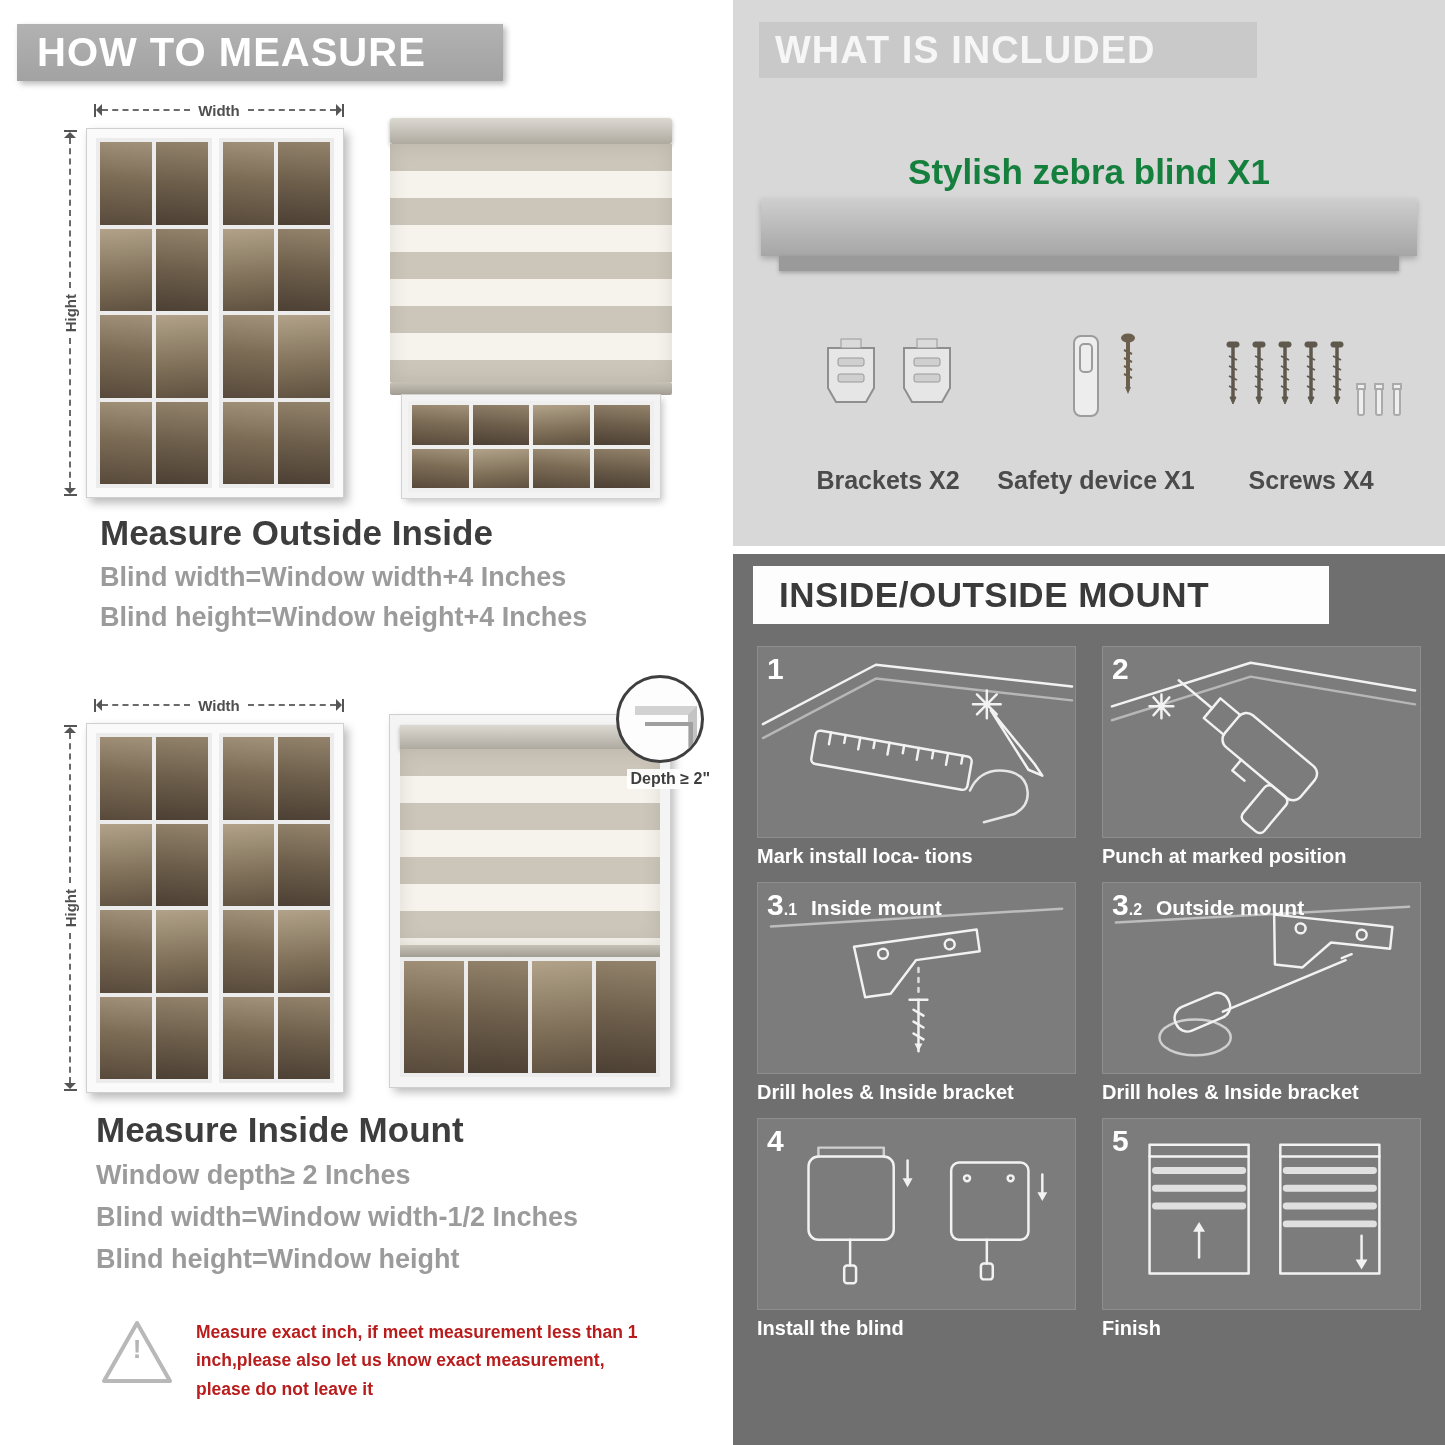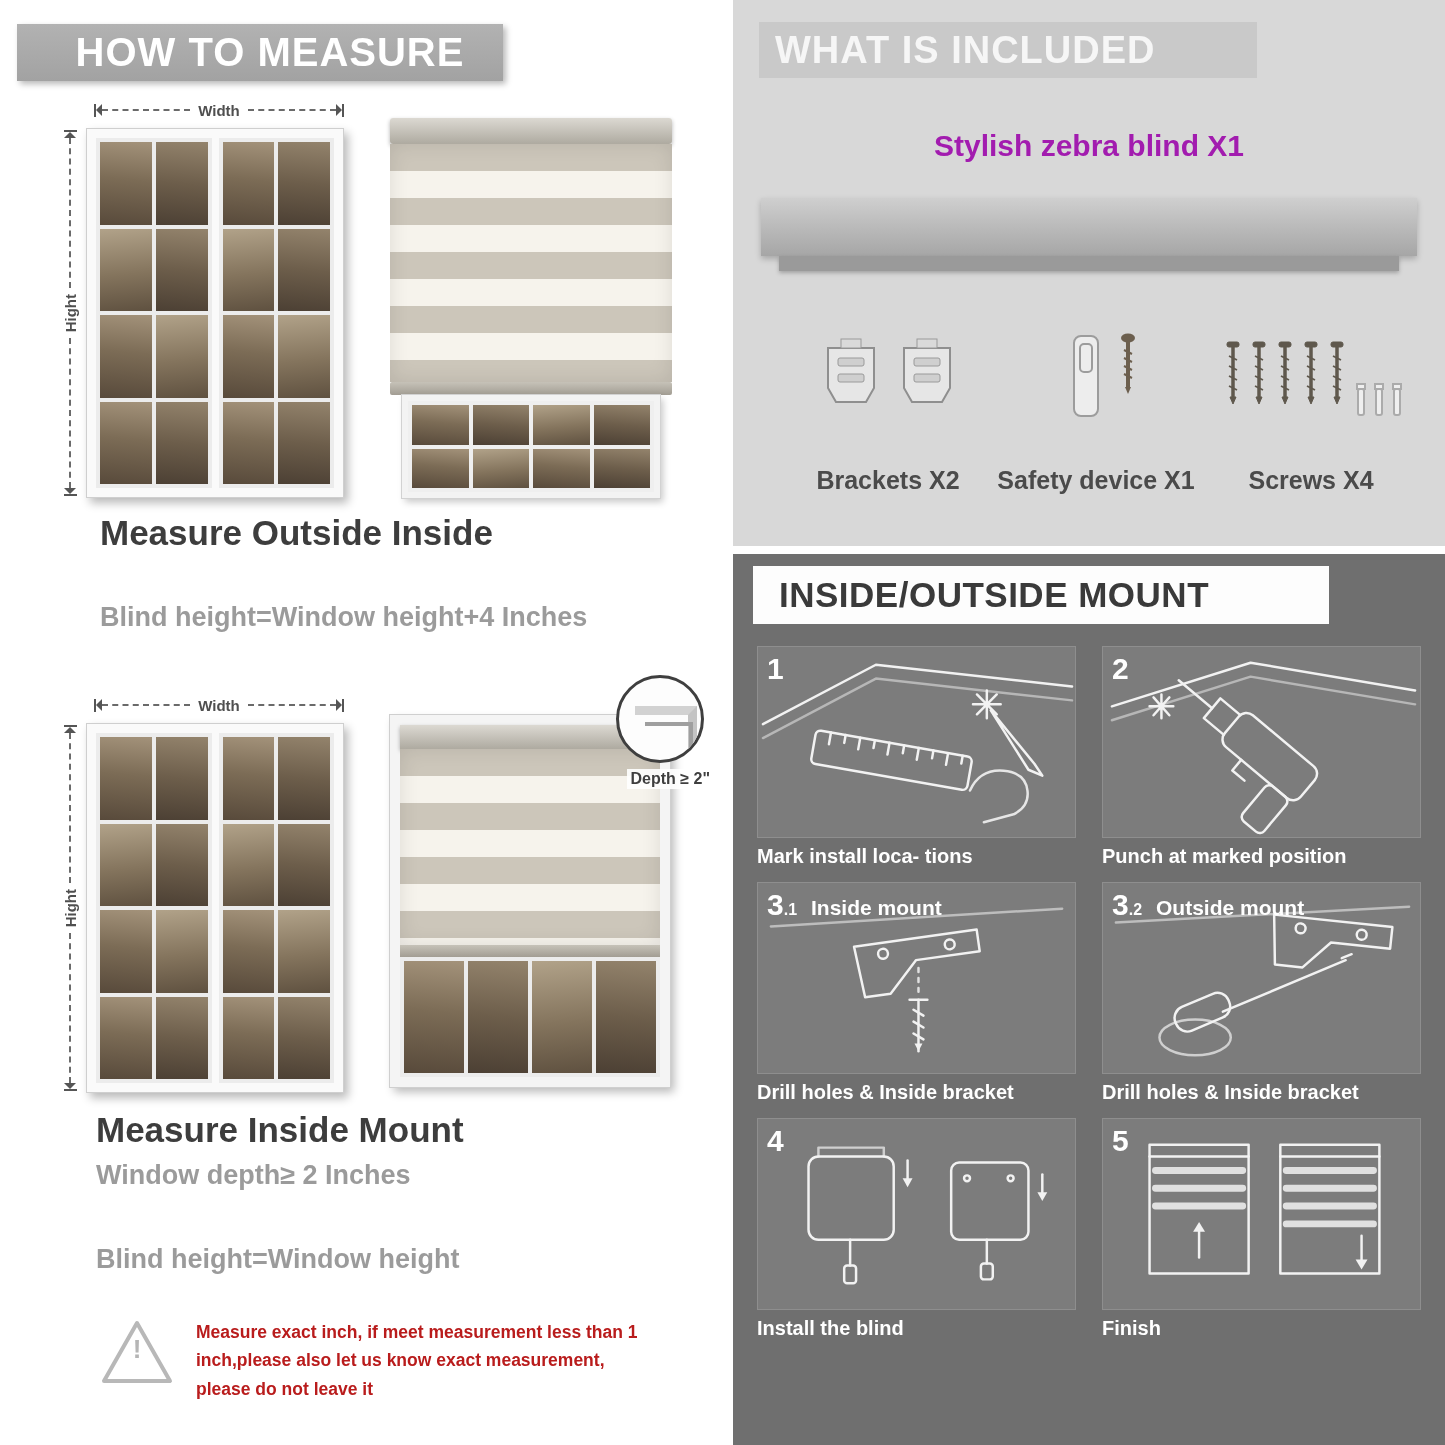--- a/index.html
+++ b/index.html
@@ -1,19 +1,19 @@
 <!DOCTYPE html>
 <html><head>
 <meta charset="utf-8">
 <style>
   * { box-sizing: border-box; margin: 0; padding: 0; }
   body { background: #fff; }
   #canvas { position: relative; width: 1445px; height: 1445px; background: #fff;
             font-family: "Liberation Sans", sans-serif; overflow: hidden; }
-  .abs { position: absolute; justify-content: center; }
+  .abs { position: absolute; }
 
   
   .l-header { left: 17px; top: 24px; width: 486px; height: 57px;
     background: linear-gradient(#b2b2b2, #a2a2a2); color: #fff; font-weight: bold;
     font-size: 40px; display: flex; align-items: center; padding-left: 20px;
     letter-spacing: 1px; box-shadow: 3px 3px 6px rgba(0,0,0,.28); }
 
   .sec { position: absolute; }
   .winfig { position: absolute; left: 0; top: 0; width: 290px; height: 400px; }
 
@@ -81,22 +81,22 @@
   .note-tri { position: relative; width: 74px; height: 70px; flex: 0 0 74px; }
   .note-mark { position: absolute; left: 0; top: 16px; width: 74px; text-align: center;
     font-size: 26px; font-weight: bold; color: #b5b5b5; }
   .note-text { font-size: 17.5px; font-weight: bold; color: #b91c1c; line-height: 1.62; width: 446px; }
 
   
   .inc { left: 733px; top: 0; width: 712px; height: 546px; background: #d8d8d8; }
   .inc-banner { position: absolute; left: 26px; top: 22px; width: 498px; height: 56px;
     background: #c9c9c9; color: #f6f6f6; font-size: 38px; font-weight: bold;
     display: flex; align-items: center; padding-left: 16px; letter-spacing: 1px; }
-  .product { position: absolute; left: 0; top: 129px; width: 100%; text-align: center;
-    font-size: 30px; font-weight: bold; color: #a21caf; }
+  .product { position: absolute; left: 0; top: 152px; width: 100%; text-align: center;
+    font-size: 35px; font-weight: bold; color: #15803d; }
   .rail-top { position: absolute; left: 28px; top: 198px; width: 656px; height: 58px;
     background: linear-gradient(180deg, #cfcfcf 0%, #bcbcbc 45%, #a6a6a6 100%);
     box-shadow: 0 3px 6px rgba(0,0,0,.22); }
   .rail-lip { position: absolute; left: 46px; top: 256px; width: 620px; height: 15px;
     background: #9a9a9a; box-shadow: 0 2px 4px rgba(0,0,0,.25); }
   .inc-icons { position: absolute; display: flex; align-items: flex-start; justify-content: center; }
   .inc-label { position: absolute; top: 466px; font-size: 25px; font-weight: bold;
     color: #4b4b4b; text-align: center; white-space: nowrap; }
 
   
@@ -181,20 +181,21 @@
           <div class="pane"></div>
         <div class="pane"></div>
           <div class="pane"></div>
           <div class="pane"></div>
           <div class="pane"></div>
       </div>
     </div>
   </div>
 
   <div class="sec-title" style="left:100px; top:513px;">Measure Outside Inside</div>
+  <div class="sec-line" style="left:100px; top:562px;">Blind width=Window width+4 Inches</div>
   <div class="sec-line" style="left:100px; top:602px;">Blind height=Window height+4 Inches</div>
 
   <div class="sec" style="left:60px; top:695px; width:620px; height:402px;">
     <div class="winfig">
       <div class="h-arrow">
         <span class="tick"></span>
           <span class="hd l"></span>
           <span class="ln"></span>
         <span class="lbl">Width</span>
         <span class="ln"></span>
@@ -248,20 +249,21 @@
       <div class="callout-circle">
         <div class="callout-corner"></div>
         <div class="callout-corner2"></div>
       </div>
       <div class="callout-label">Depth ≥ 2"</div>
     </div>
   </div>
 
   <div class="sec-title" style="left:96px; top:1110px;">Measure Inside Mount</div>
   <div class="sec-line" style="left:96px; top:1160px;">Window depth≥ 2 Inches</div>
+  <div class="sec-line" style="left:96px; top:1202px;">Blind width=Window width-1/2 Inches</div>
   <div class="sec-line" style="left:96px; top:1244px;">Blind height=Window height</div>
 
   <div class="abs note">
     <div class="note-tri">
       <svg width="74" height="70" viewBox="0 0 74 70" style="position:absolute;left:0;top:0;">
         <polygon points="37,5 70,63 4,63" fill="none" stroke="#b8b8b8" stroke-width="4" stroke-linejoin="round"></polygon>
       </svg>
       <span class="note-mark">!</span>
     </div>
     <div class="note-text">Measure exact inch, if meet measurement less than 1 inch,please also let us know exact measurement, please do not leave it</div>

